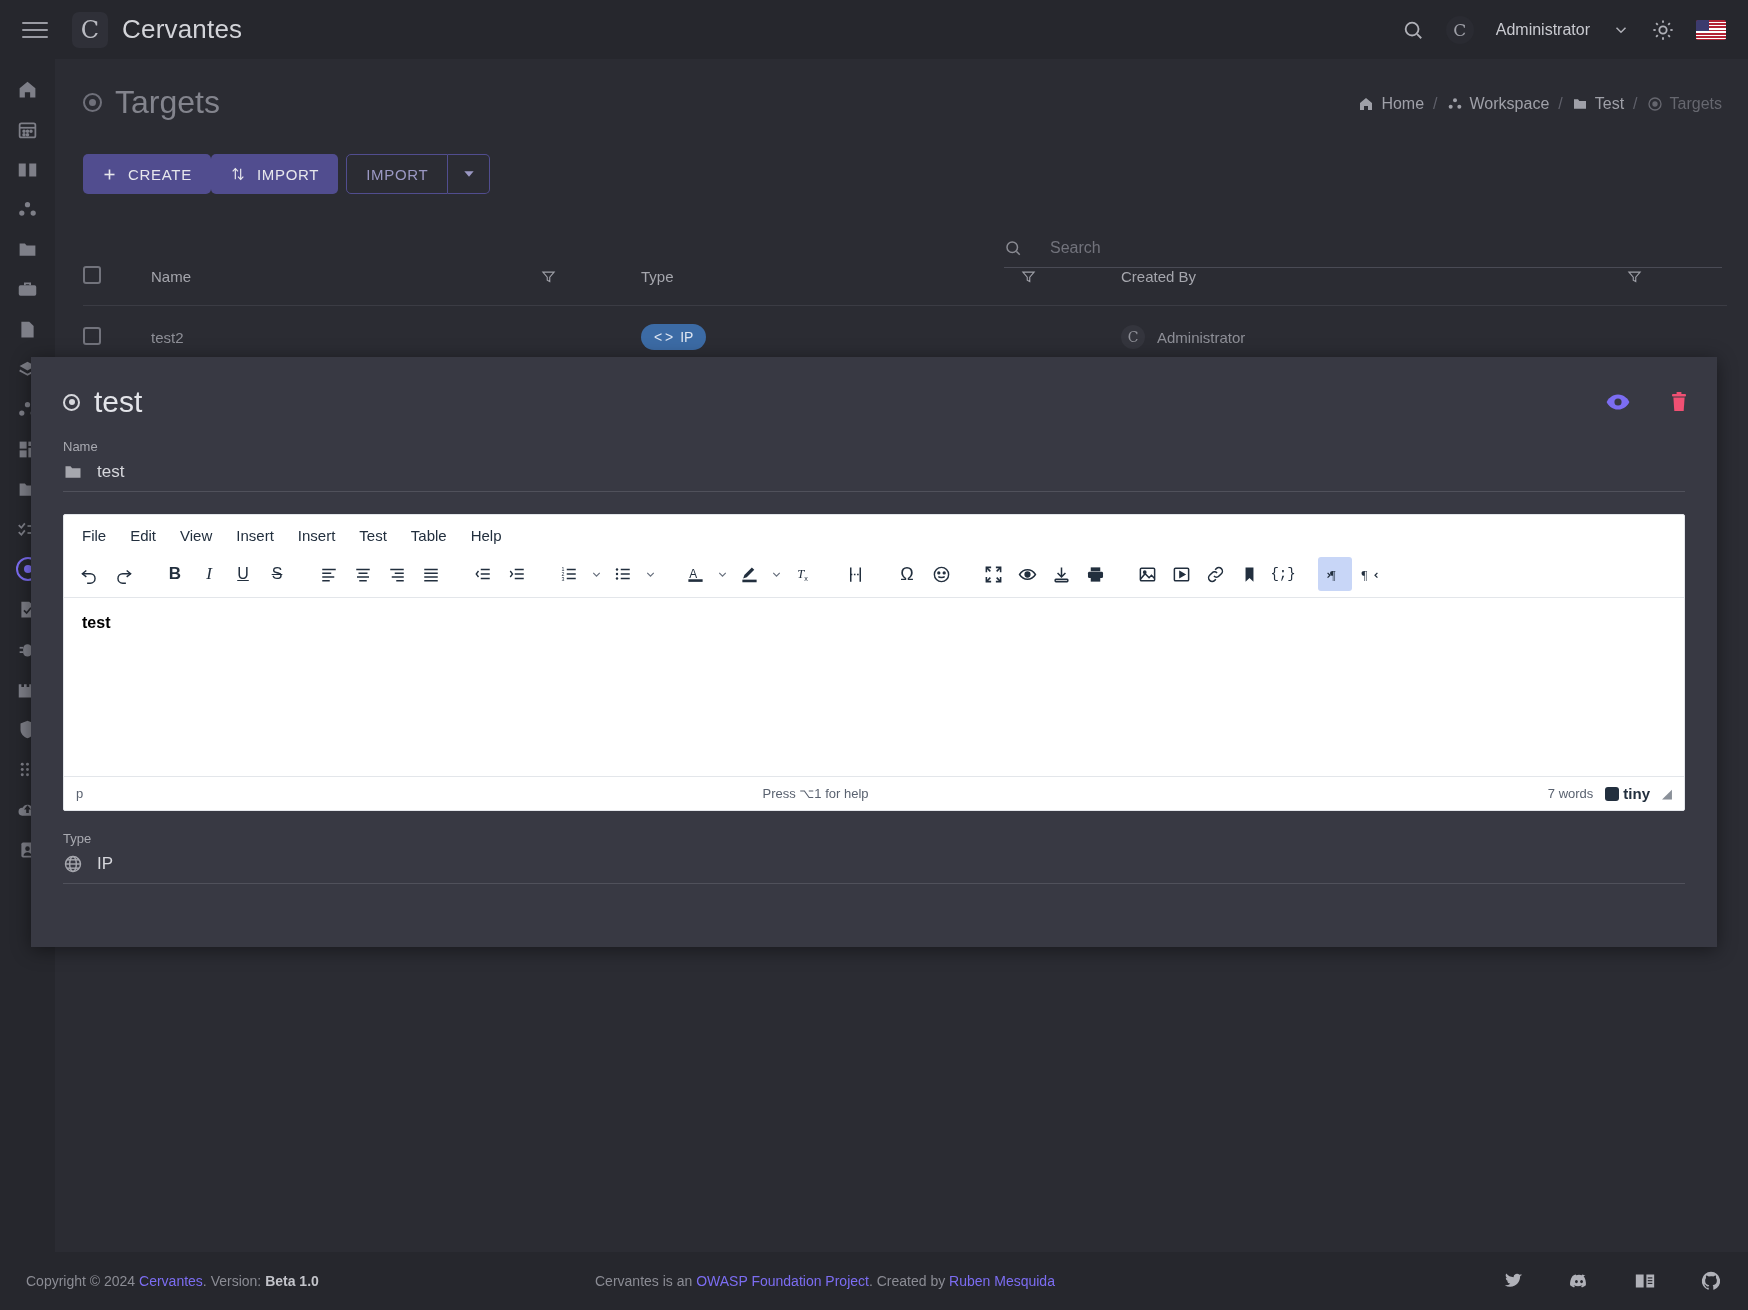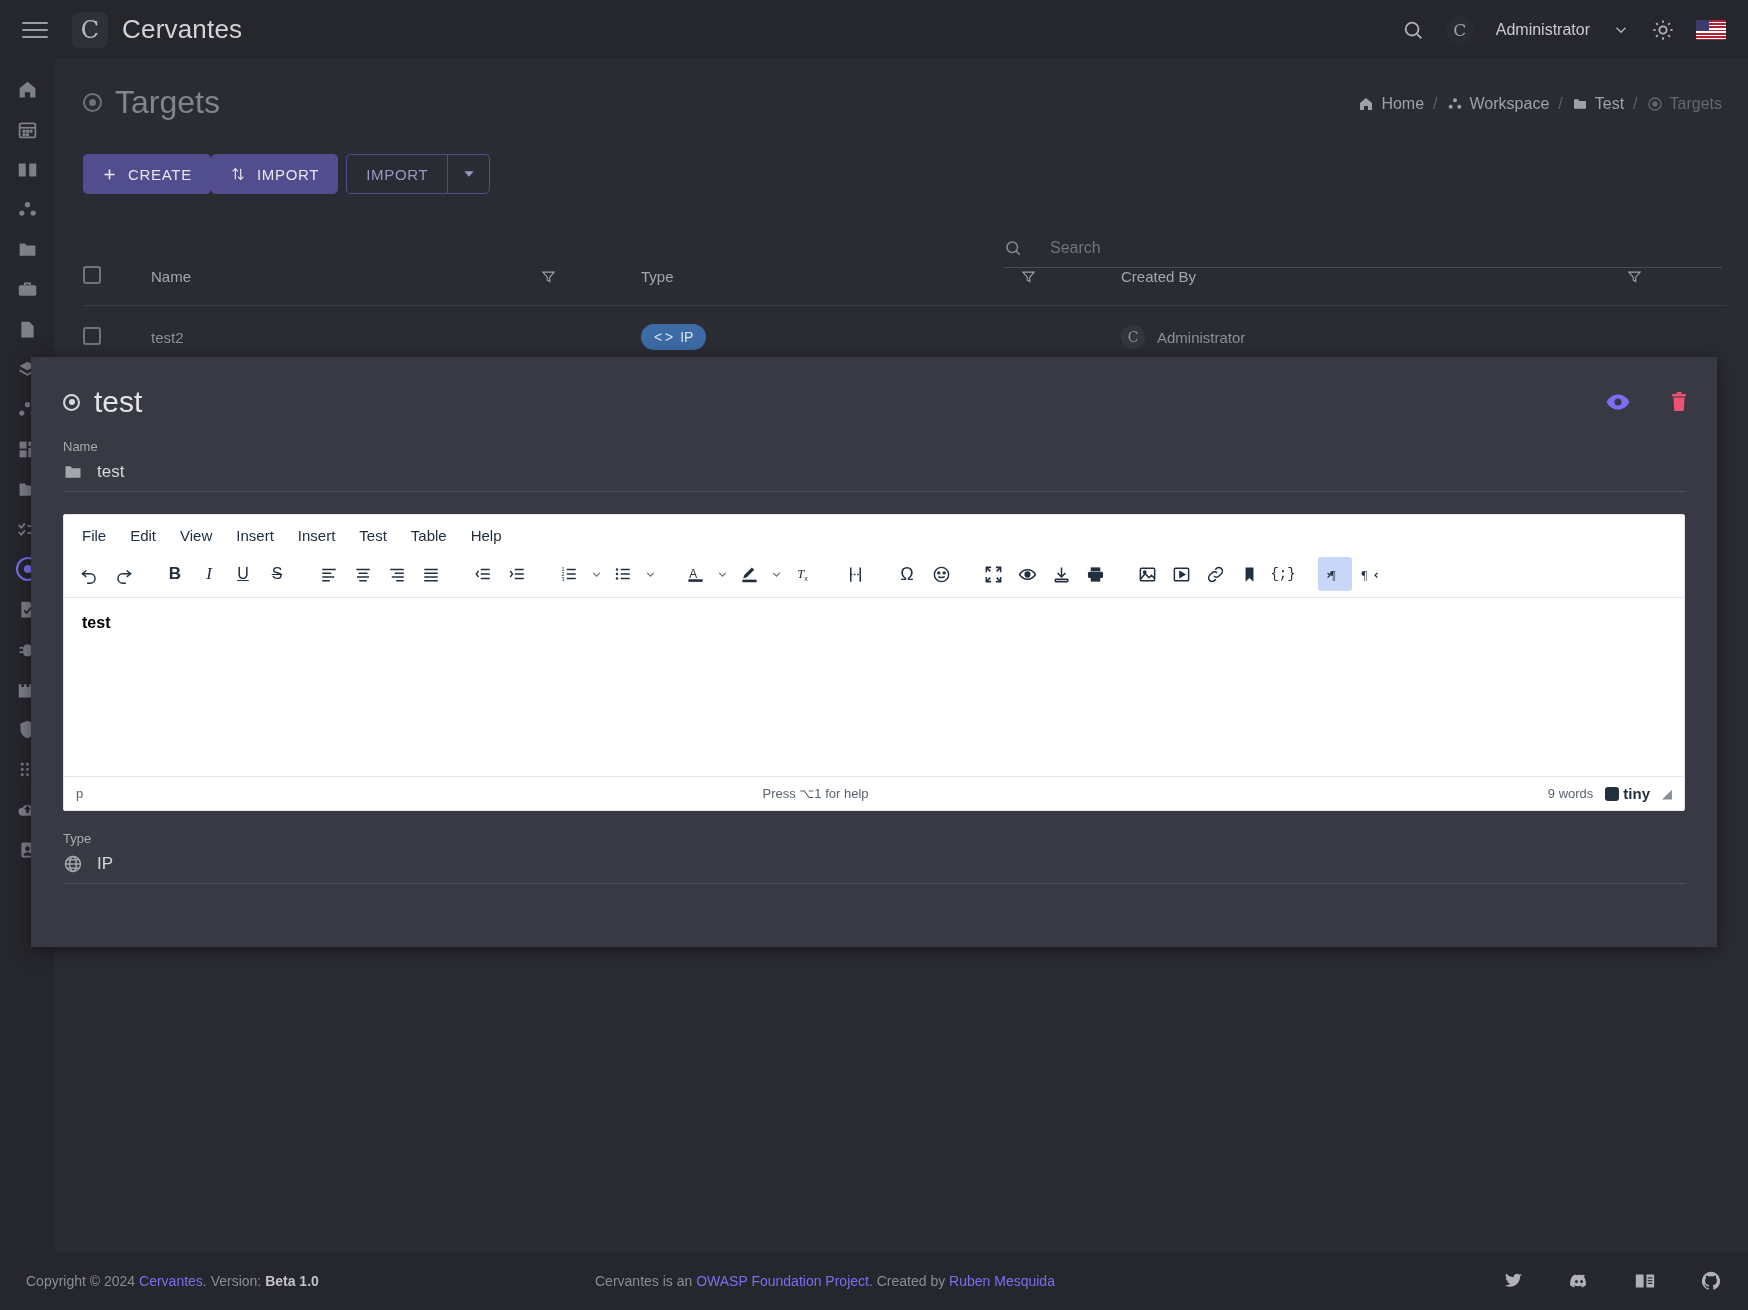--- a/index.html
+++ b/index.html
@@ -831,21 +831,21 @@
           </svg>
         </div>
     </div>
     <div class="tiny-body">
       <p>test</p>
     </div>
     <div class="tiny-status">
       <span>p</span>
       <span class="mid">Press ⌥1 for help</span>
       <span class="right">
-        <span>9 words</span>
+        <span>7 words</span>
         <span class="tiny-logo">
             <span class="dot"></span>
             <span>tiny</span>
           </span>
         <span class="resize">◢</span>
       </span>
     </div>
   </div>
 
   <div class="field">

